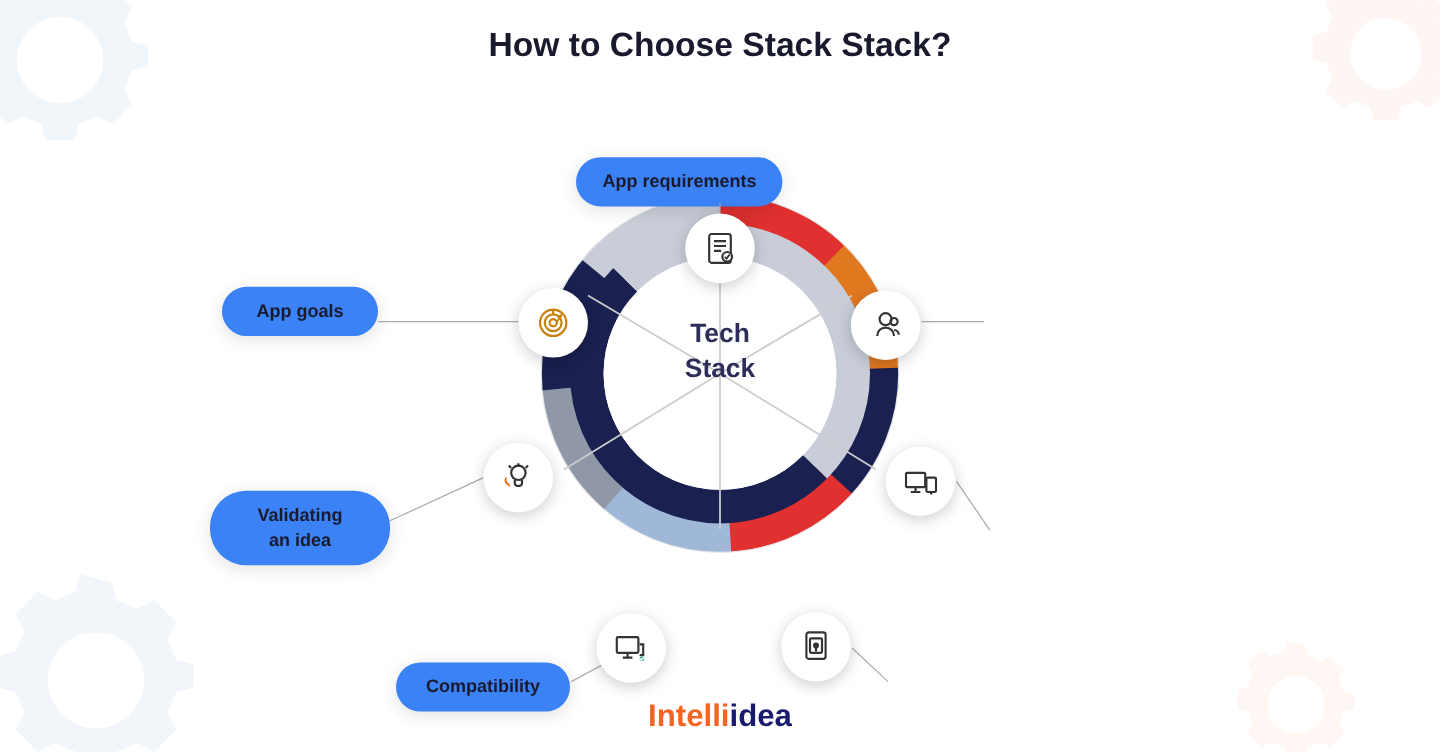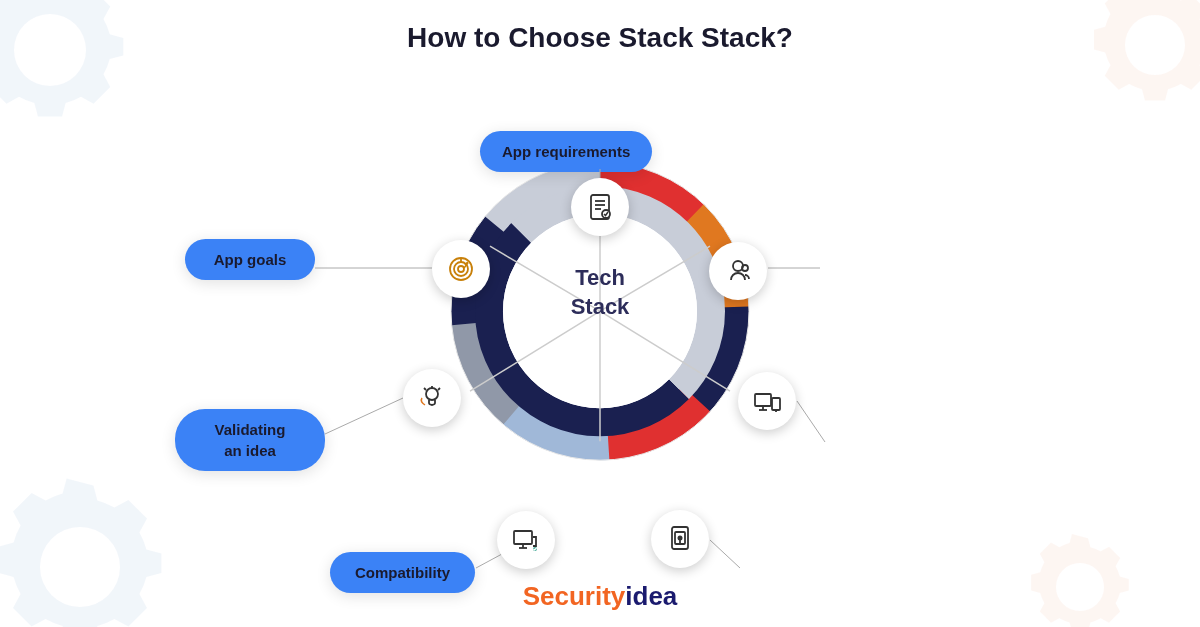--- a/index.html
+++ b/index.html
@@ -245,14 +245,14 @@
     <line x1="476" y1="504" x2="528" y2="476" stroke="#aaa" stroke-width="1"></line>
 
     <line x1="325" y1="370" x2="403" y2="334" stroke="#aaa" stroke-width="1"></line>
 
     <line x1="315" y1="204" x2="432" y2="204" stroke="#aaa" stroke-width="1"></line>
   </svg>
 
 </div>
 
 <div class="brand" style="position:absolute; bottom:15px; left:50%; transform:translateX(-50%);">
-  <span class="brand-intelli">Security</span><span class="brand-soft">idea</span>
+  <span class="brand-intelli">Intelli</span><span class="brand-soft">idea</span>
 </div>
 
 </body></html>

